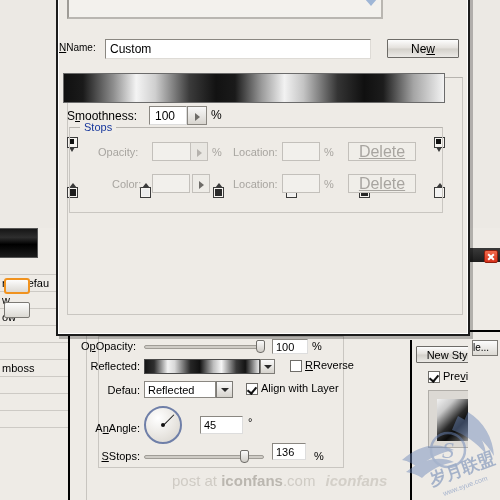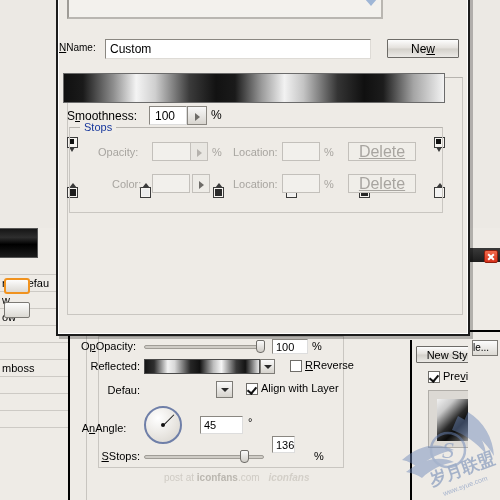--- a/index.html
+++ b/index.html
@@ -150,21 +150,21 @@
     color:#17379c;font-size:11px;}
 
   .d-field{position:absolute;background:#f2f0ec;border:1px solid #c3c0bb;box-sizing:border-box;}
   .d-btn{position:absolute;background:#f0eee9;border:1px solid #c3c0bb;box-sizing:border-box;
     text-align:center;font-size:16px;line-height:17px;color:#a8a5a0;}
   .tri-r{position:absolute;width:0;height:0;
     border-top:4px solid transparent;border-bottom:4px solid transparent;border-left:5px solid #b5b2ad;}
   .tri-r.dark{border-left-color:#6e6c68;}
 
   
-  #wm-text{position:absolute;left:164px;top:472px;font-size:10px;color:#cfcbc4;white-space:nowrap;}
+  #wm-text{position:absolute;left:172px;top:472px;font-size:15px;color:#cfcbc4;white-space:nowrap;}
   #wm-text b{color:#bbb7b0;}
   #wm-logo{position:absolute;left:398px;top:398px;width:102px;height:102px;opacity:.55;}
 </style>
 </head>
 <body>
 
 <div class="abs" id="bg-main"></div>
 
 <div class="abs" id="bg-list">
   <div class="ls-thumb"></div>
@@ -218,42 +218,45 @@
   <div class="gradswatch" style="left:44px;top:21px;width:116px;"></div>
   <div class="abs" style="left:160px;top:21px;width:15px;height:15px;background:linear-gradient(#fafafa,#d6d3cd);border:1px solid #7e7c77;box-sizing:border-box;">
     <span class="chev" style="left:3px;top:5px;"></span>
   </div>
   <div class="chk off" style="left:190px;top:22px;"></div>
   <div class="abs" style="left:205px;top:21px;">
     <span class="u">R</span><span>Reverse</span>
   </div>
 
   <div class="rowlabel" style="left:-30px;top:46px;width:70px;text-align:right;">Defau:</div>
+  <div class="combo" style="left:44px;top:43px;width:72px;">
+    <span>Reflected</span>
+  </div>
   <div class="abs" style="left:116px;top:43px;width:17px;height:17px;background:linear-gradient(#fafafa,#d6d3cd);border:1px solid #7e7c77;box-sizing:border-box;">
     <span class="chev" style="left:3.5px;top:6px;"></span>
   </div>
   <div class="chk" style="left:146px;top:45px;"></div>
   <div class="abs" style="left:161px;top:44px;white-space:nowrap;">Align with Layer</div>
 
-  <div class="rowlabel" style="left:-32px;top:84px;width:72px;text-align:center;">
+  <div class="rowlabel" style="left:-32px;top:84px;width:72px;text-align:right;">
     <span>A<span class="u">n</span><span>Angle:</span></span>
   </div>
   <div class="angle-dial" style="left:44px;top:68px;">
     <span class="angle-line"></span>
       <span class="angle-dot"></span>
   </div>
   <div class="numbox" style="left:100px;top:78px;width:43px;height:18px;line-height:17px;">45</div>
   <div class="abs" style="left:148px;top:78px;">°</div>
 
   <div class="rowlabel" style="left:-34px;top:112px;width:74px;text-align:right;">
     <span><span class="u">S</span><span>Stops:</span></span>
   </div>
   <div class="slider-track" style="left:44px;top:117px;width:120px;"></div>
   <div class="slider-knob" style="left:140px;top:112px;"></div>
-  <div class="numbox" style="left:172px;top:98px;width:23px;height:17px;line-height:16px;">136</div>
+  <div class="numbox" style="left:172px;top:105px;width:34px;height:17px;line-height:16px;">136</div>
   <div class="abs" style="left:214px;top:112px;">%</div>
 </div>
 
 <div class="abs" id="right-col">
   <div class="abs" style="left:2px;top:0px;width:2px;height:160px;background:#000;"></div>
   <div class="raised btn-sm" style="left:8px;top:6px;width:80px;">
     <span>New Style...</span>
   </div>
   <div class="chk" style="left:20px;top:31px;"></div>
   <div class="abs" style="left:35px;top:30px;">

